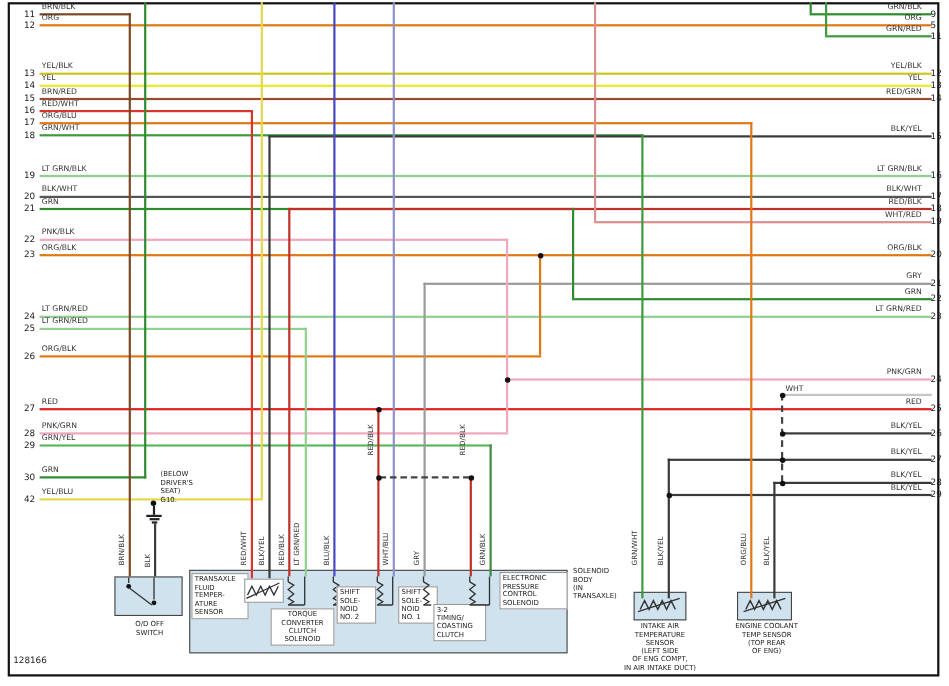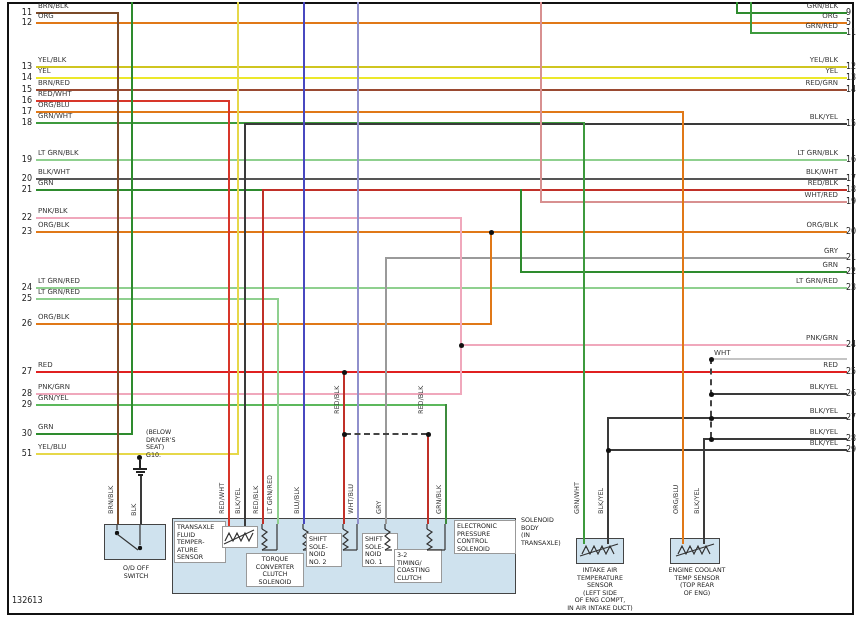--- a/index.html
+++ b/index.html
@@ -122,21 +122,21 @@
   <span class="num" style="left:14px;top:185px">21</span>
   <span class="num" style="left:14px;top:213px">22</span>
   <span class="num" style="left:14px;top:227px">23</span>
   <span class="num" style="left:14px;top:283px">24</span>
   <span class="num" style="left:14px;top:294px">25</span>
   <span class="num" style="left:14px;top:319px">26</span>
   <span class="num" style="left:14px;top:367px">27</span>
   <span class="num" style="left:14px;top:389px">28</span>
   <span class="num" style="left:14px;top:400px">29</span>
   <span class="num" style="left:14px;top:429px">30</span>
-  <span class="num" style="left:14px;top:449px">51</span>
+  <span class="num" style="left:14px;top:449px">42</span>
 
   <span class="lbl" style="top:2px">BRN/BLK</span>
   <span class="lbl" style="top:12px">ORG</span>
   <span class="lbl" style="top:56px">YEL/BLK</span>
   <span class="lbl" style="top:67px">YEL</span>
   <span class="lbl" style="top:79px">BRN/RED</span>
   <span class="lbl" style="top:90px">RED/WHT</span>
   <span class="lbl" style="top:101px">ORG/BLU</span>
   <span class="lbl" style="top:112px">GRN/WHT</span>
   <span class="lbl" style="top:149px">LT GRN/BLK</span>
@@ -340,14 +340,14 @@
     <polyline points="4,12 8,4 12,12 16,4 20,12 24,4 28,12 32,4 36,12"></polyline>
       <line x1="2" y1="14" x2="40" y2="2"></line>
   </svg>
   <div class="note ctr" style="left:650px;top:566px;width:94px">
     <div>ENGINE COOLANT</div>
     <div>TEMP SENSOR</div>
     <div>(TOP REAR</div>
     <div>OF ENG)</div>
   </div>
 
-  <span class="note" style="left:12px;top:597px;font-size:8px">132613</span>
+  <span class="note" style="left:12px;top:597px;font-size:8px">128166</span>
 </div>
 
 </body></html>

